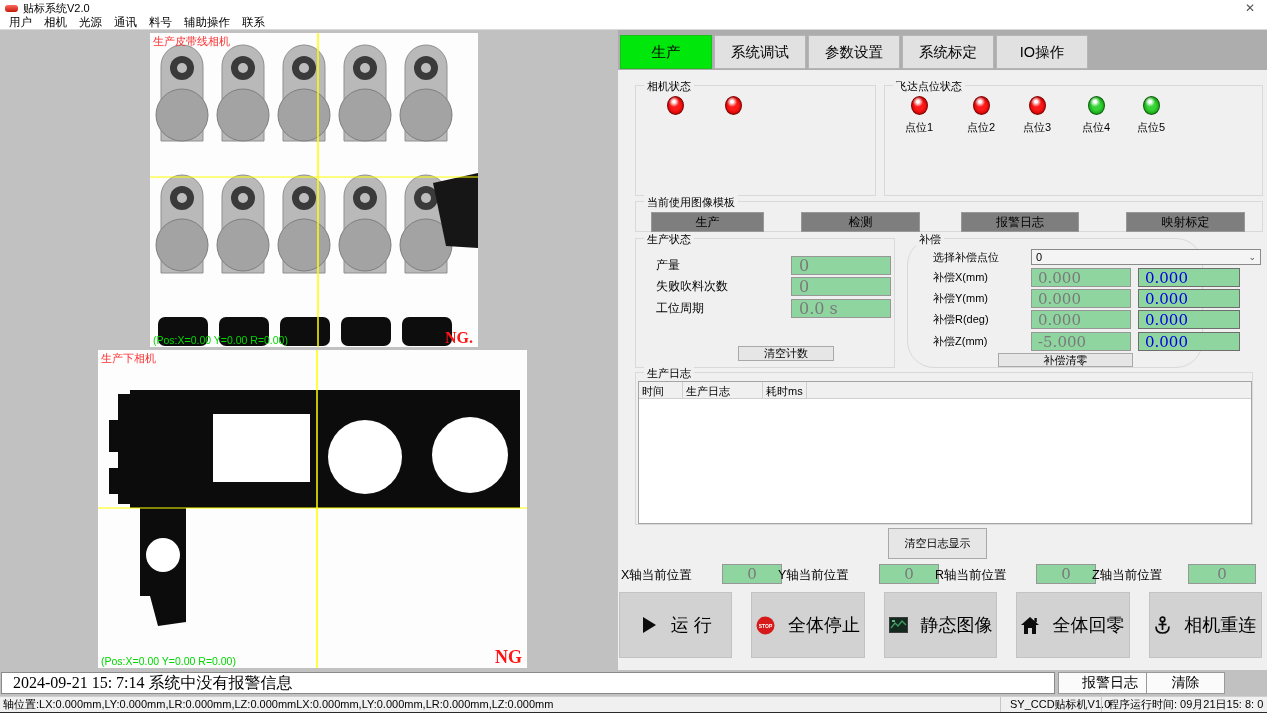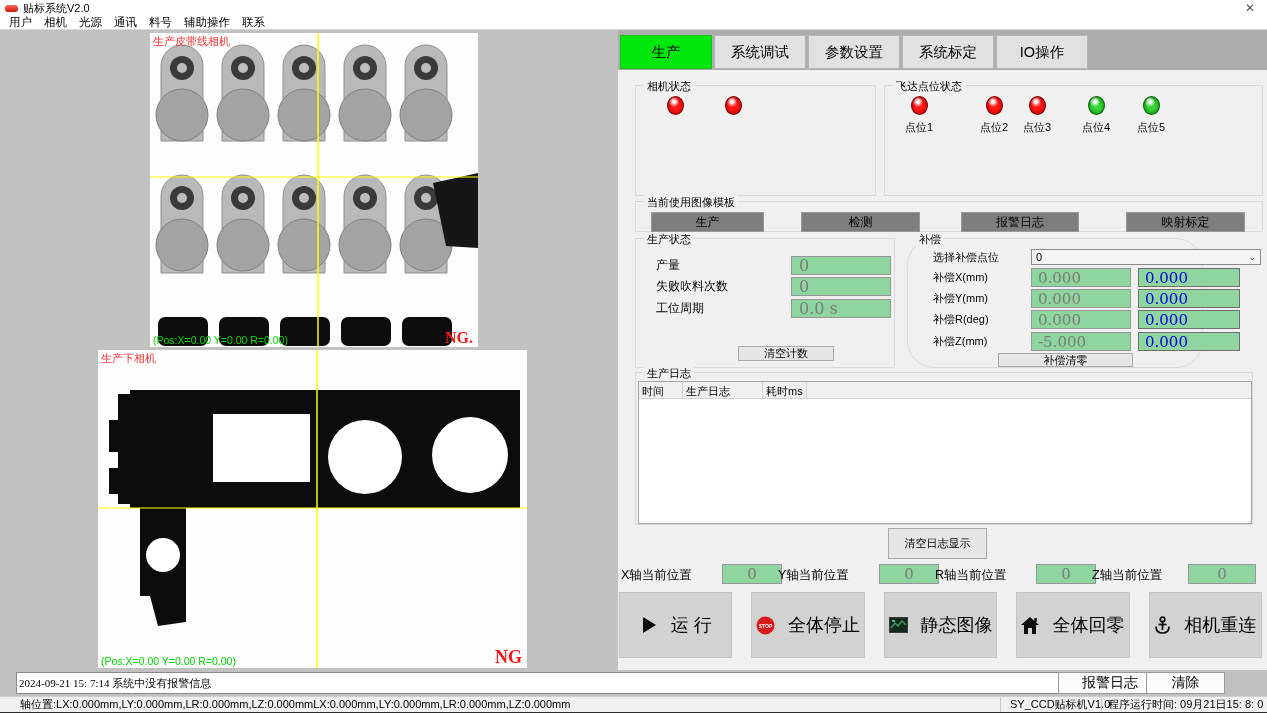--- a/index.html
+++ b/index.html
@@ -83,26 +83,26 @@
   .axis-label { position:absolute; top:4px; font-size:12.5px; }
   .axis-field { position:absolute; top:1px; width:60px; height:20px; font-size:15px; justify-content:center; }
   .al0{left:3px} .al1{left:160px} .al2{left:317px} .al3{left:474px}
   .af0{left:104px} .af1{left:261px} .af2{left:418px} .af3{left:570px;width:68px}
 
   .ctrl-row { position:absolute; left:1px; top:562px; width:643px; height:66px; display:flex; gap:19px; }
   .ctrl-btn { flex:1; background:#d2d2d2; border:1px solid #c3c3c3; display:flex; align-items:center; justify-content:center; gap:13px; font-size:18px; cursor:default; }
   .ctrl-btn .ic { display:flex; }
 
   
-  .alarm-box { position:absolute; left:16px; top:672px; width:1054px; height:22px; background:#ffffff; border:1px solid #8a8a8a; display:flex; align-items:center; padding-left:2px; font-size:11px; font-family:"Liberation Serif", serif; }
+  .alarm-box { position:absolute; left:1px; top:672px; width:1054px; height:22px; background:#ffffff; border:1px solid #8a8a8a; display:flex; align-items:center; padding-left:11px; font-size:16px; font-family:"Liberation Serif", serif; }
   .alarm-btn { position:absolute; top:672px; height:22px; background:#fbfbfb; border:1px solid #9a9a9a; font-size:14px; display:flex; align-items:center; justify-content:center; font-family:"Liberation Serif", serif; cursor:default; }
   #btn-alarm-log { left:1058px; width:104px; }
   #btn-alarm-clear { left:1146px; width:79px; }
   .statusbar { position:absolute; left:0; top:696px; width:1267px; height:17px; background:#f0f0f0; border-top:1px solid #cfcfcf; border-bottom:1px solid #2a2a2a; display:flex; align-items:center; font-size:11px; }
-  .sb-left { flex:1; padding-left:20px; white-space:nowrap; overflow:hidden; }
+  .sb-left { flex:1; padding-left:3px; white-space:nowrap; overflow:hidden; }
   .sb-ver { width:101px; border-left:1px solid #c6c6c6; padding-left:9px; white-space:nowrap; }
   .sb-run { width:166px; border-left:1px solid #c6c6c6; padding-left:6px; white-space:nowrap; }
 </style>
 </head>
 <body>
 
 <div class="titlebar">
   <span class="app-icon"></span>
   <span class="title-text">贴标系统V2.0</span>
   <span class="close-btn">✕</span>
@@ -237,21 +237,21 @@
     <div class="led cam-led" style="left:31px;" data-color="red"></div>
     <div class="led cam-led" style="left:89px;" data-color="red"></div>
   </div>
 
   <div class="group" id="grp-feeder">
     <span class="gtitle">飞达点位状态</span>
     <div class="feeder-point" style="left:11px;">
       <div class="led" data-color="red"></div>
       <span class="feeder-label">点位1</span>
     </div>
-    <div class="feeder-point" style="left:86px;">
+    <div class="feeder-point" style="left:73px;">
       <div class="led" data-color="red"></div>
       <span class="feeder-label">点位2</span>
     </div>
     <div class="feeder-point" style="left:129px;">
       <div class="led" data-color="red"></div>
       <span class="feeder-label">点位3</span>
     </div>
     <div class="feeder-point" style="left:188px;">
       <div class="led" data-color="green"></div>
       <span class="feeder-label">点位4</span>

